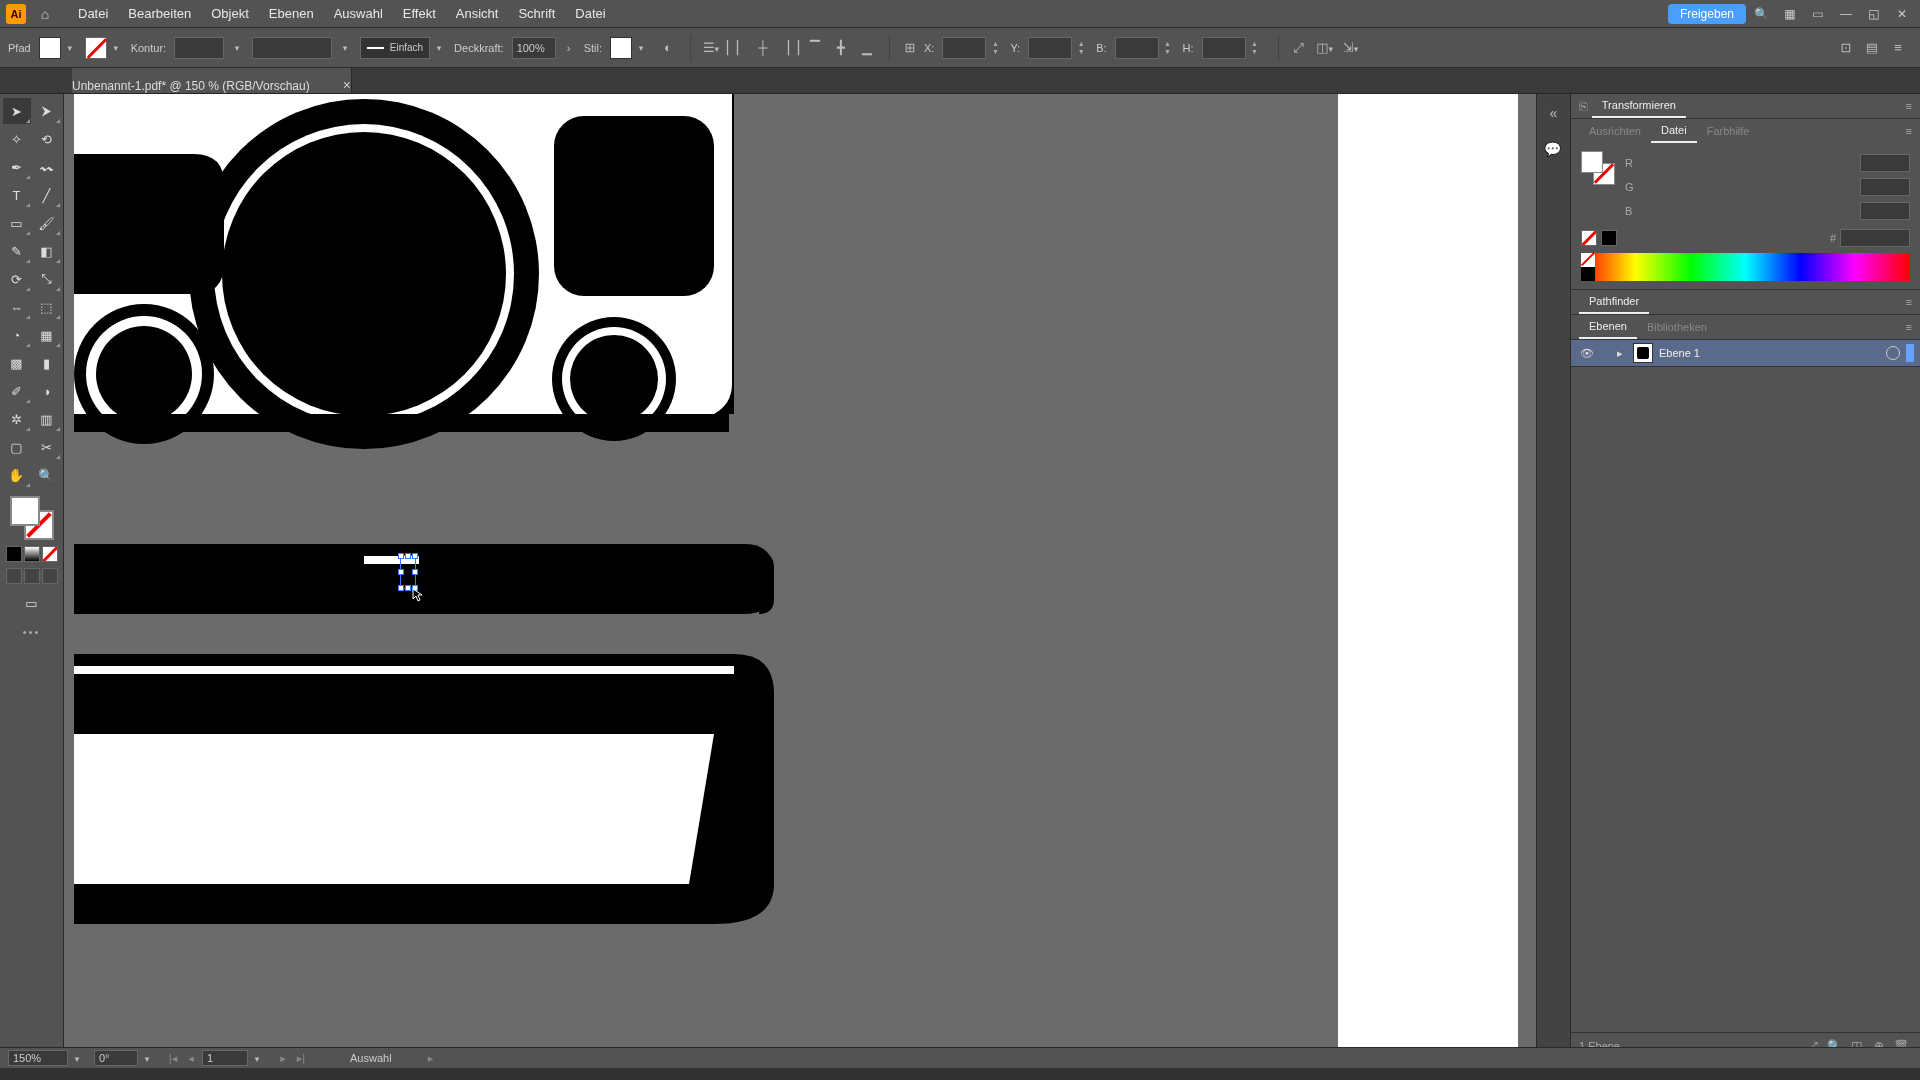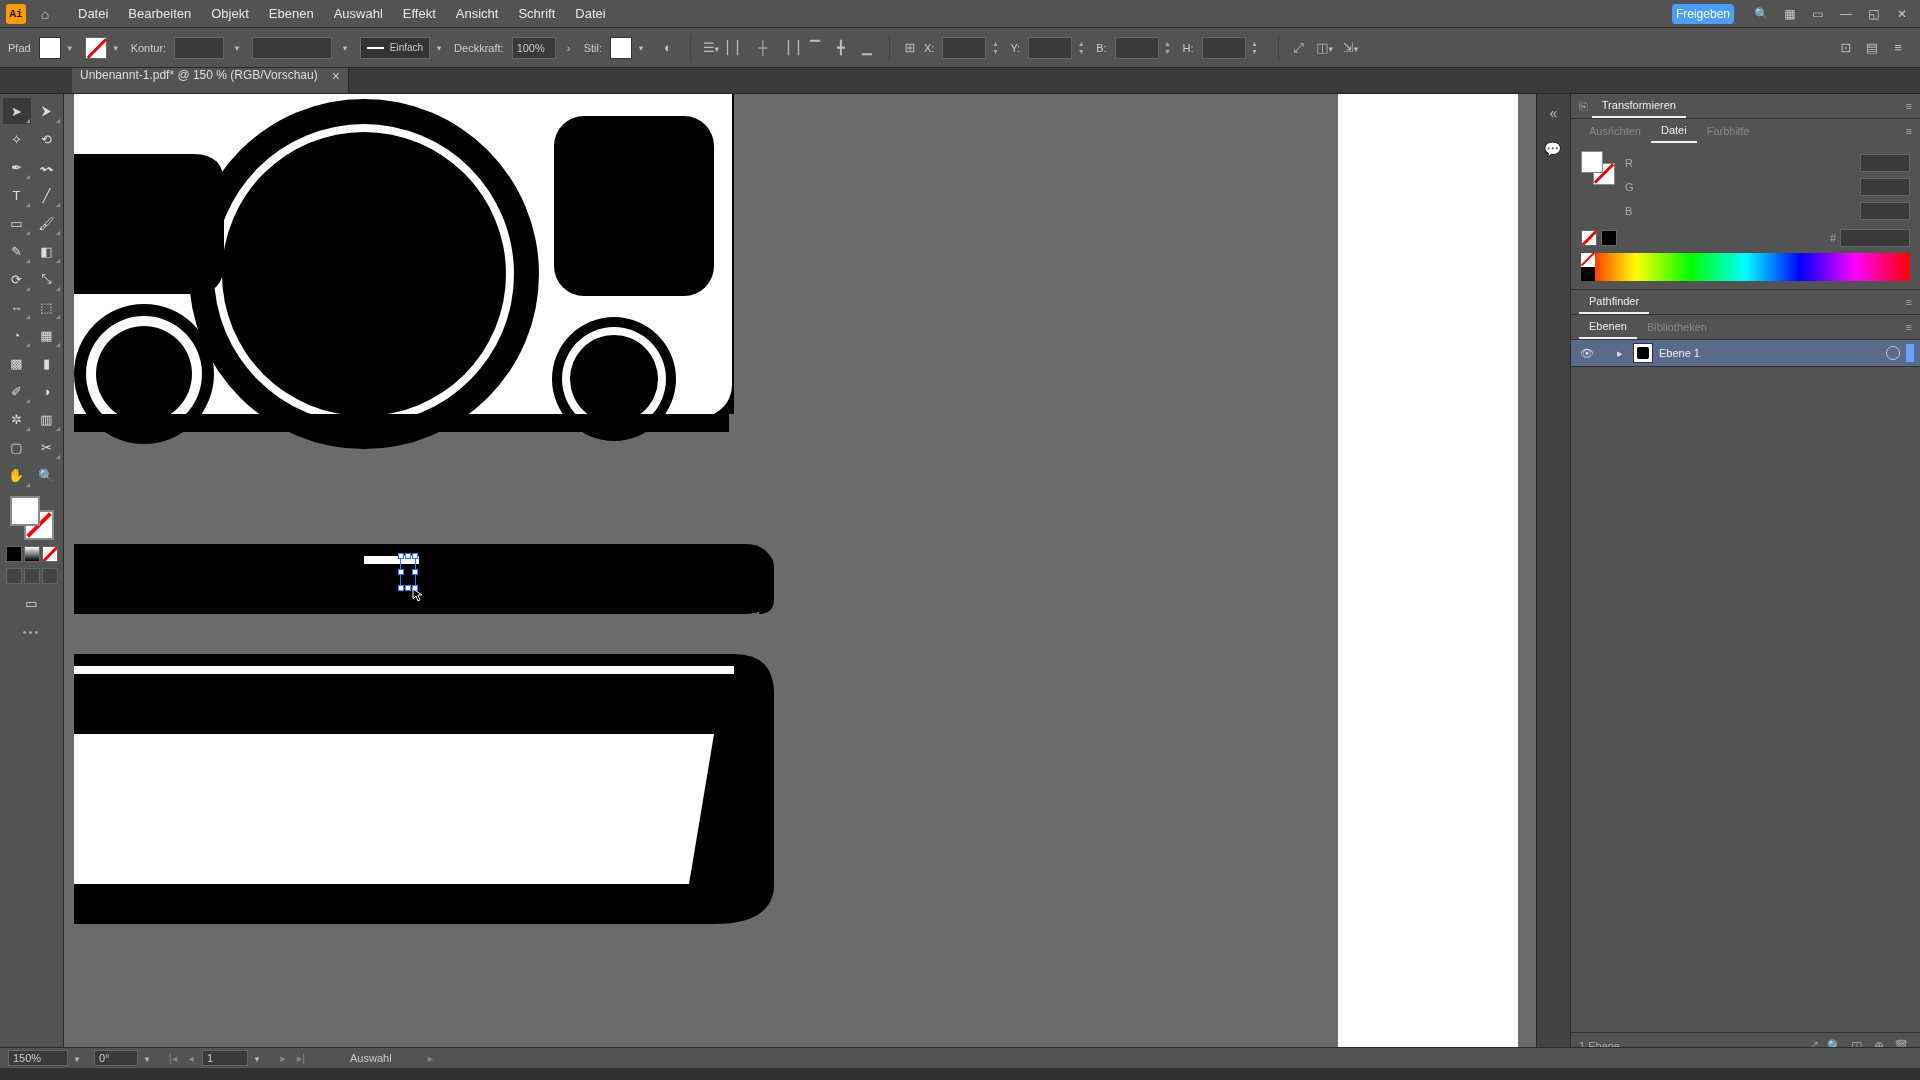--- a/index.html
+++ b/index.html
@@ -1,24 +1,24 @@
 <!DOCTYPE html>
 <html><head>
 <meta charset="utf-8">
 <style>
 * { margin:0; padding:0; box-sizing:border-box; font-family:"Segoe UI",Tahoma,sans-serif; user-select:none; }
 body { width:1920px; height:1080px; background:#323232; color:#e8e8e8; overflow:hidden; font-size:11px; }
 
 
 .menubar { height:28px; background:#535353; display:flex; align-items:center; padding:0 6px; border-bottom:1px solid #2a2a2a; }
-.menubar .app-ico { width:20px; height:20px; background:#ff9a00; color:#330000; font-weight:bold; font-size:11px; display:flex; align-items:center; justify-content:center; border-radius:3px; margin-right:8px;font-family:Liberation Mono, monospace; }
+.menubar .app-ico { width:20px; height:20px; background:#ff9a00; color:#330000; font-weight:bold; font-size:11px; display:flex; align-items:center; justify-content:center; border-radius:3px; margin-right:8px; }
 .menubar .home-ico { width:22px; height:22px; color:#ccc; display:flex; align-items:center; justify-content:center; font-size:14px; margin-right:12px; }
 .menubar .menu-item { padding:0 10px; font-size:13px; color:#e8e8e8; cursor:pointer; line-height:28px; }
 .menubar .spacer { flex:1; }
-.menubar .share-btn { background:#4a9eff; color:#fff; padding:3px 4px; border-radius:4px; font-size:12px; margin-right:12px; cursor:pointer; }
+.menubar .share-btn { background:#4a9eff; color:#fff; padding:3px 12px; border-radius:4px; font-size:12px; cursor:pointer; }
 .menubar .win-ico { width:24px; height:22px; display:flex; align-items:center; justify-content:center; color:#ccc; margin-left:4px; font-size:12px; }
 
 
 .controlbar { height:40px; background:#535353; display:flex; align-items:center; padding:0 8px; border-bottom:1px solid #2a2a2a; font-size:11px; color:#ccc; }
 .controlbar .lbl { margin-right:8px; }
 .controlbar .swatch { width:22px; height:22px; background:#fff; border:1px solid #333; margin-right:2px; }
 .controlbar .dd { width:14px; height:22px; display:flex; align-items:center; justify-content:center; margin-right:8px; }
 .controlbar .no-stroke { width:22px; height:22px; background:#fff; position:relative; border:1px solid #666; margin-right:2px; }
 .controlbar .no-stroke::after { content:""; position:absolute; left:-2px; top:9px; width:26px; height:3px; background:#e00; transform:rotate(-45deg); }
 .controlbar .field { height:22px; background:#3a3a3a; border:1px solid #666; padding:0 4px; display:flex; align-items:center; margin-right:6px; min-width:50px; }
@@ -26,21 +26,21 @@
 .controlbar .stroke-prev { width:70px; height:22px; background:#333; border:1px solid #666; display:flex; align-items:center; padding:0 6px; margin-right:2px; }
 .controlbar .stroke-line { width:100%; height:2px; background:#fff; }
 .controlbar .sep { width:1px; height:26px; background:#444; margin:0 8px; }
 .controlbar .ico-btn { width:24px; height:24px; display:flex; align-items:center; justify-content:center; color:#bbb; font-size:13px; margin-right:2px; }
 .controlbar .num-field { width:44px; height:22px; background:#3a3a3a; border:1px solid #666; display:flex; align-items:center; padding:0 4px; margin-right:2px; }
 .controlbar .stepper { width:14px; height:22px; display:flex; flex-direction:column; justify-content:center; margin-right:8px; }
 .controlbar .stepper div { height:8px; font-size:7px; line-height:7px; text-align:center; color:#aaa; }
 
 
 .tabbar { height:26px; background:#3a3a3a; display:flex; align-items:stretch; padding-left:72px; border-bottom:1px solid #262626; }
-.tab { background:#535353; padding:0 8px; display:flex; align-items:flex-start; font-size:12px; color:#ddd; border-right:1px solid #2a2a2a; }
+.tab { background:#535353; padding:0 0; display:flex; align-items:flex-end; font-size:12px; color:#ddd; border-right:1px solid #2a2a2a;gap:19px; }
 .tab .close { margin-left:14px; font-size:14px; color:#ccc; }
 
 
 .workspace { position:absolute; top:94px; bottom:21px; left:0; right:0; display:flex; }
 
 
 .toolbox { width:64px; background:#535353; border-right:1px solid #2a2a2a; display:flex; flex-direction:column; align-items:center; padding-top:4px; }
 .tool-grid { display:grid; grid-template-columns:28px 28px; gap:2px; }
 .tool { width:28px; height:26px; display:flex; align-items:center; justify-content:center; color:#ddd; font-size:13px; position:relative; }
 .tool.active { background:#3a3a3a; }

